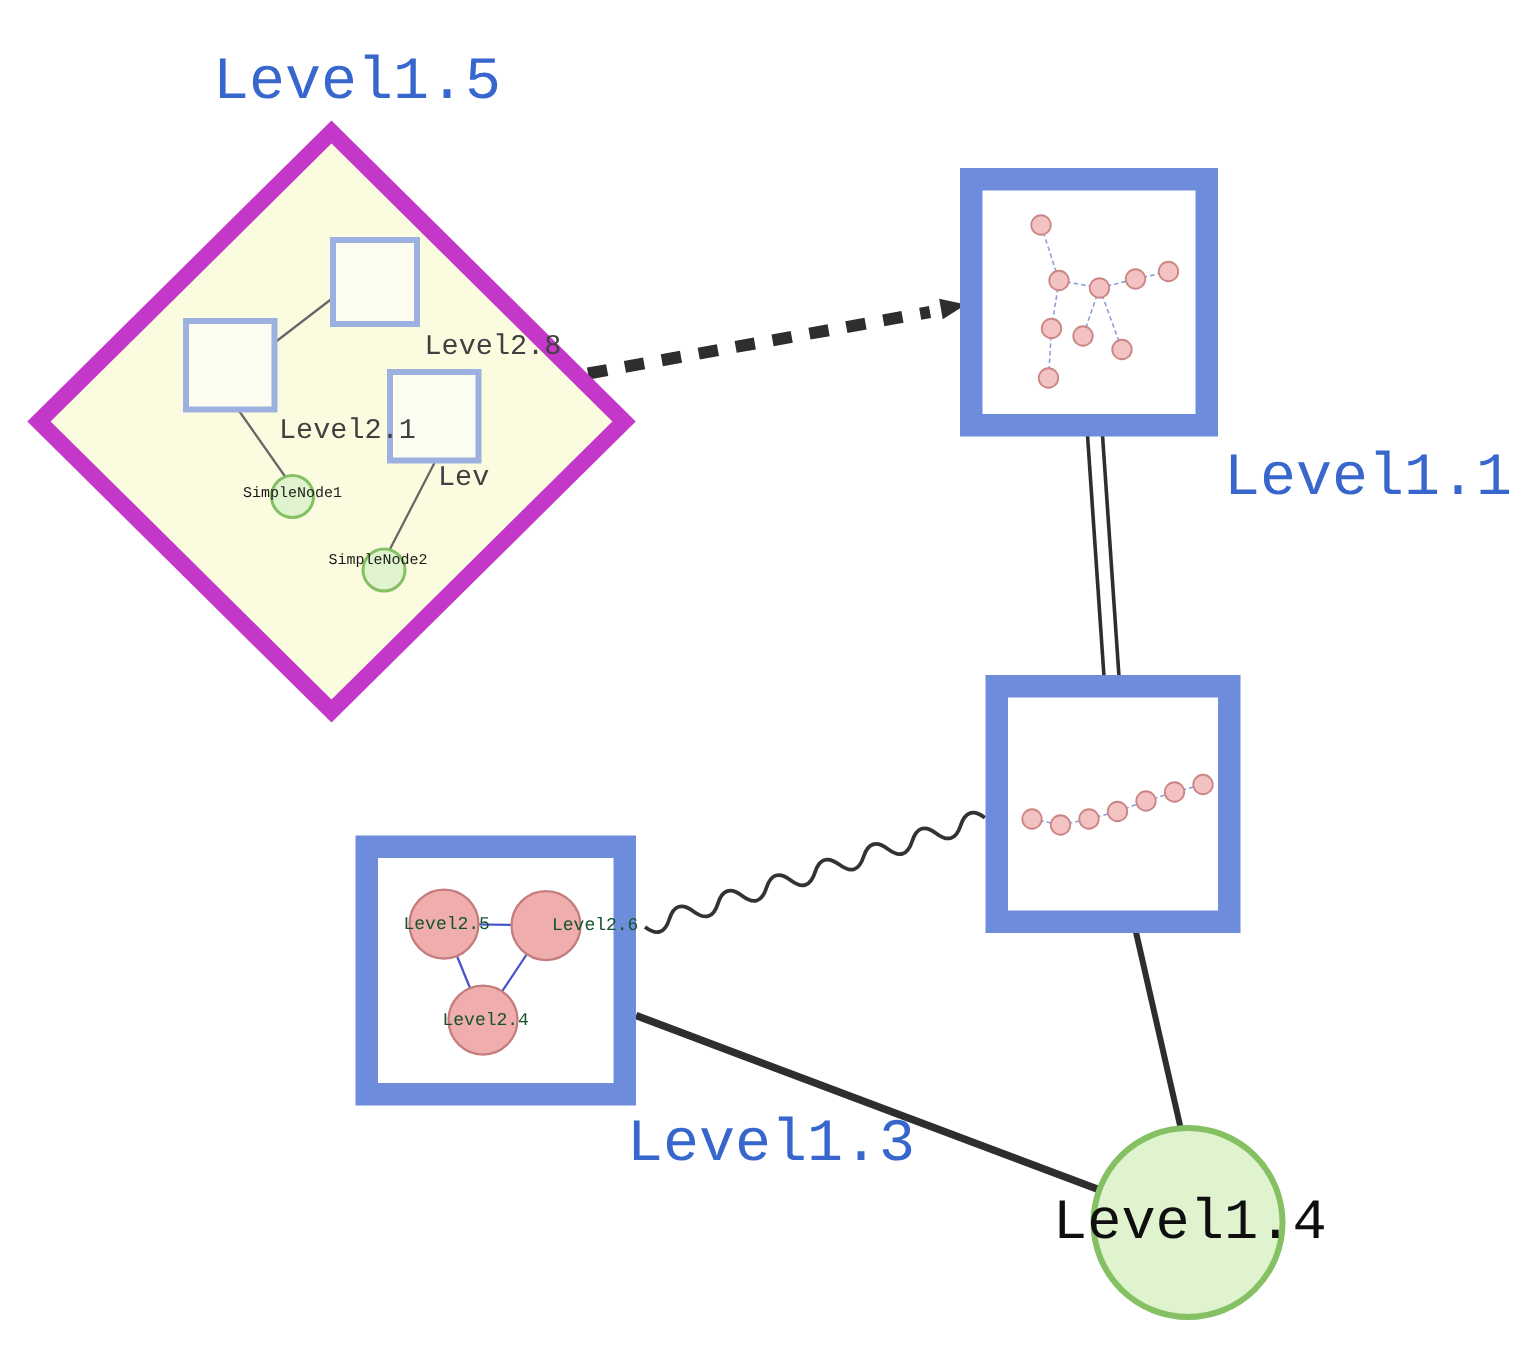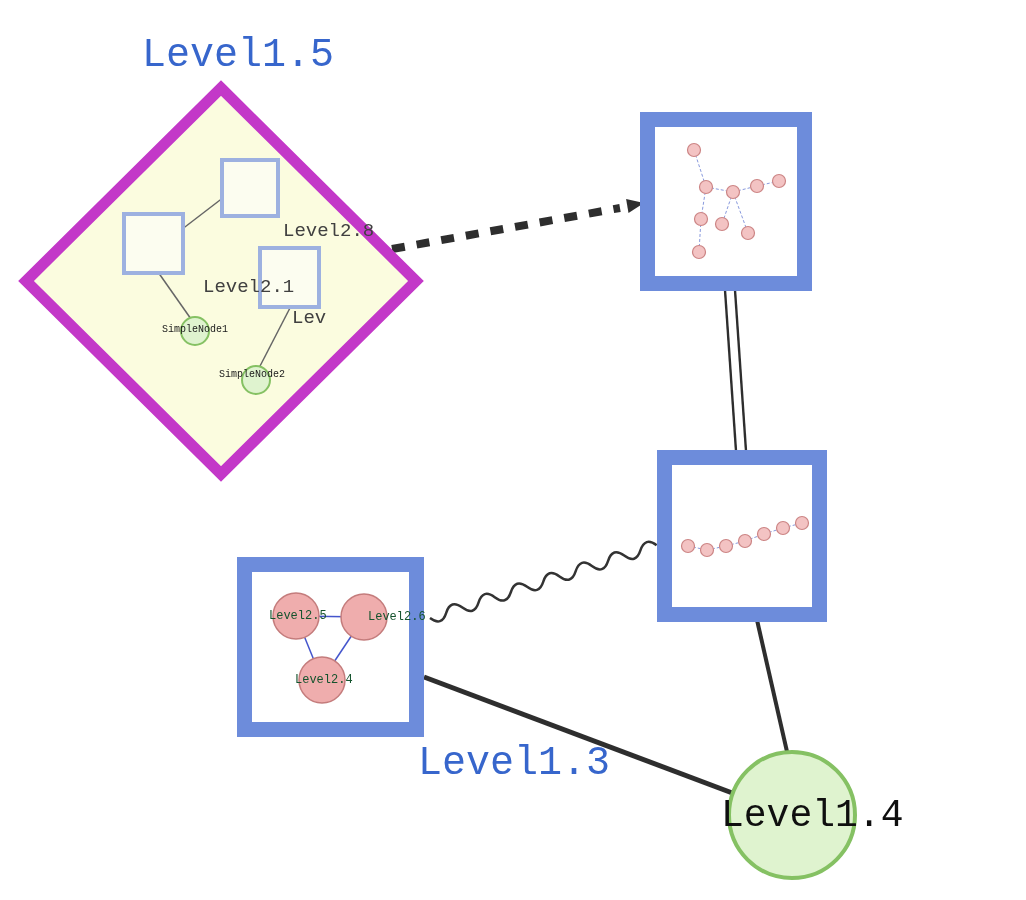--- a/index.html
+++ b/index.html
@@ -124,29 +124,30 @@
       <circle class="pink-node" cx="296" cy="616" r="23"></circle>
       <circle class="pink-node" cx="364" cy="617" r="23"></circle>
       <circle class="pink-node" cx="322" cy="680" r="23"></circle>
     </g>
 
     <circle class="big-green" cx="792" cy="815" r="63"></circle>
   </svg>
 
   <div class="label big-label center" style="left:128px; top:33px; width:220px;">Level1.5</div>
 
+  <div class="label big-label" style="left:816px; top:297px;">Level1.1</div>
 
 
   <div class="label big-label" style="left:418px; top:741px;">Level1.3</div>
 
-  <div class="label black-label center" style="left:721px; top:794px; width:180px;">Level1.4</div>
+  <div class="label black-label center" style="left:702px; top:794px; width:180px;">Level1.4</div>
 
   <div class="label small-blue" style="left:283px; top:220px;">Level2.8</div>
 
-  <div class="label small-blue" style="left:203px; top:276px;">Level2.1</div>
+  <div class="label small-blue" style="left:186px; top:276px;">Level2.1</div>
 
   <div class="label small-blue" style="left:292px; top:307px;">Lev</div>
 
   <div class="label tiny-black center" style="left:133px; top:324px; width:124px;">SimpleNode1</div>
 
   <div class="label tiny-black center" style="left:190px; top:369px; width:124px;">SimpleNode2</div>
 
   <div class="label micro-black center" style="left:269px; top:609px; width:54px;">Level2.5</div>
 
   <div class="label micro-black center" style="left:337px; top:610px; width:54px;margin-left:31px;">Level2.6</div>

